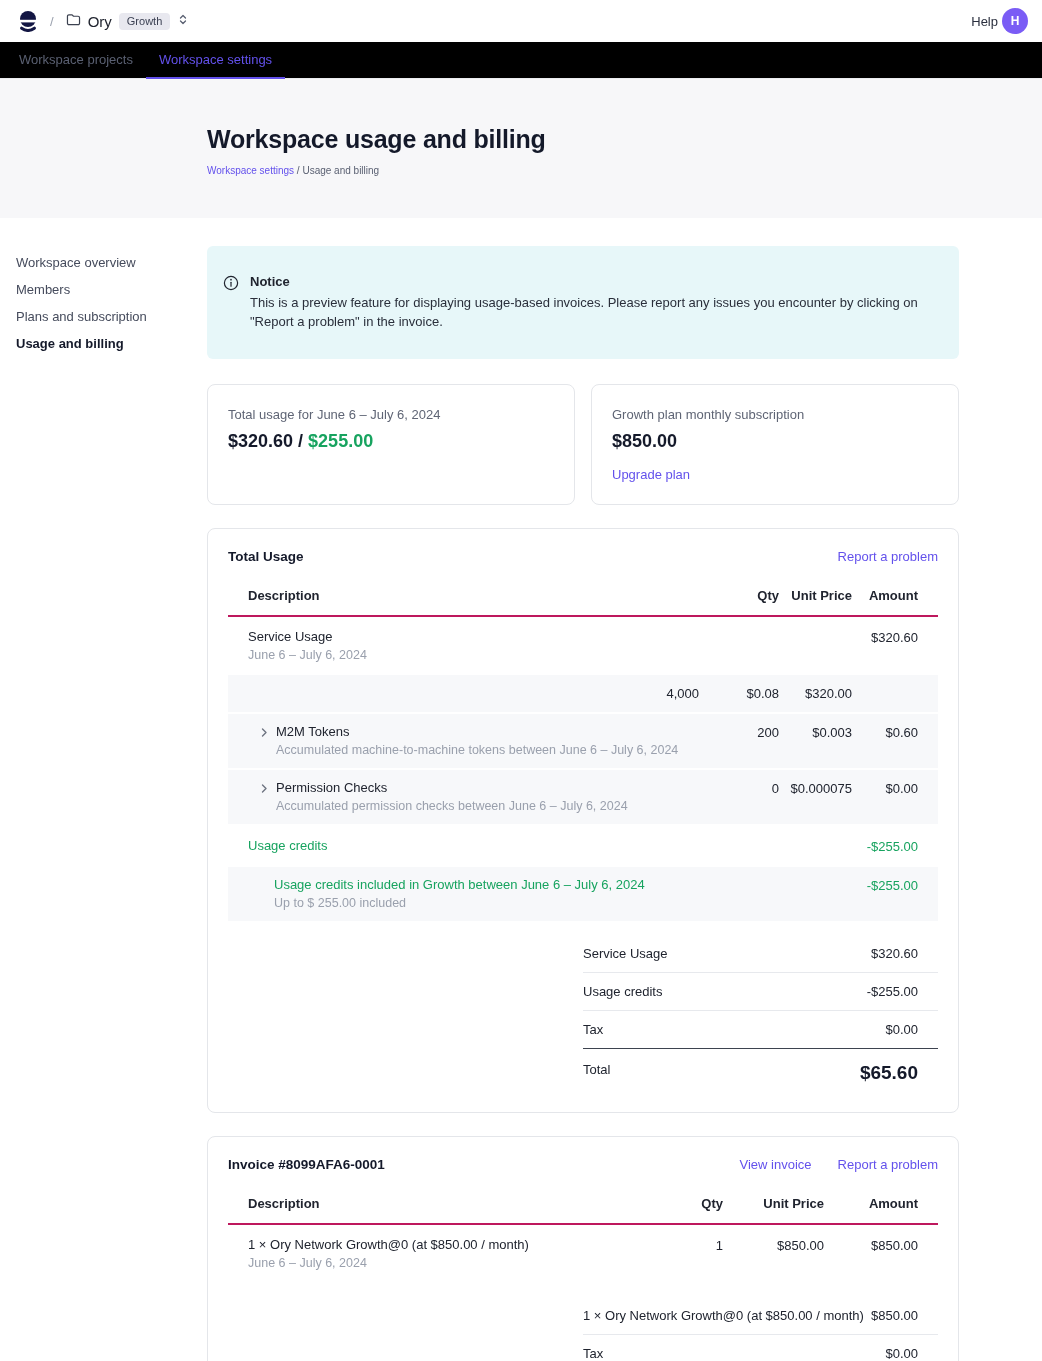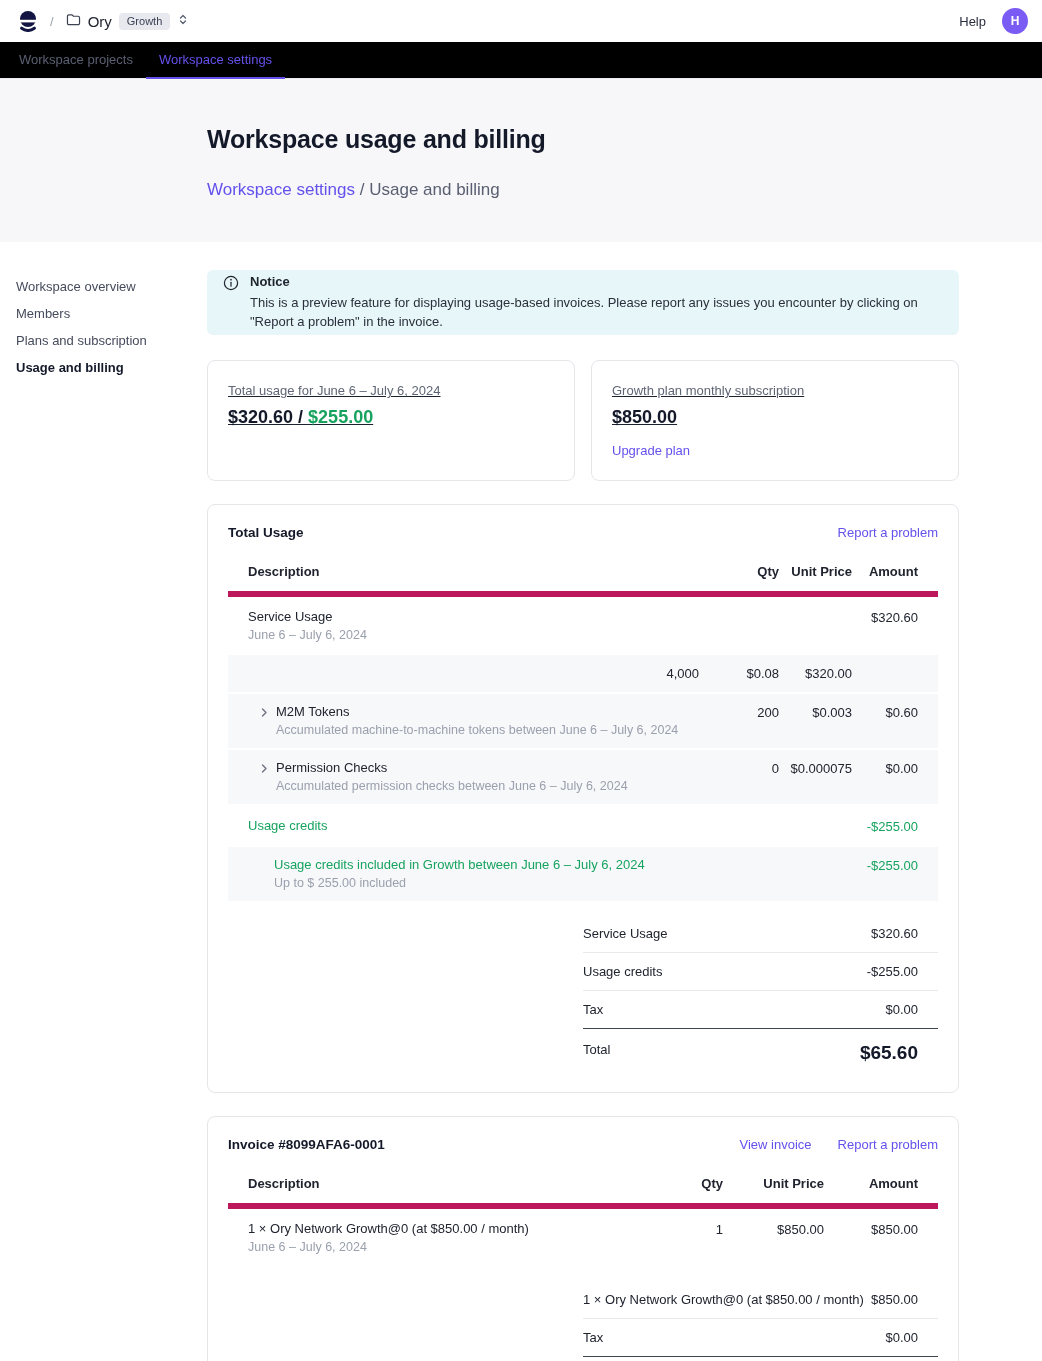--- a/index.html
+++ b/index.html
@@ -11,68 +11,68 @@
   }
 
   
   .topbar { height:42px; display:flex; align-items:center; justify-content:space-between; padding:0 14px 0 18px; background:#fff; }
   .topbar-left { display:flex; align-items:center; gap:12px; }
   .logo { display:flex; align-items:center; cursor:pointer; }
   .path-sep { color:#9aa0ad; font-size:13px; }
   .ws-switcher { display:flex; align-items:center; gap:7px; cursor:pointer; }
   .ws-name { font-size:15px; font-weight:500; color:#20242f; }
   .ws-badge { background:#e8e8ef; color:#3a3f51; font-size:11px; font-weight:500; padding:2.5px 8px; border-radius:4px; }
-  .topbar-right { display:flex; align-items:center; gap:16px; }
+  .topbar-right { display:flex; align-items:center; gap:4px; }
   .help-link { font-size:13px; color:#2a2f3e; cursor:pointer; }
   .avatar { width:26px; height:26px; border-radius:50%; background:#7a5cf5; color:#fff; font-size:12px; font-weight:600; display:flex; align-items:center; justify-content:center; cursor:pointer; }
 
   
   .tabs { display:flex; padding:0 6px; border-bottom:1px solid #ebecf0; background:#000000; }
   .tab { padding:10px 13px 11px; font-size:13px; color:#5a6072; position:relative; cursor:pointer; }
   .tab.active { color:#6351ec; font-weight:500; }
   .tab.active::after { content:""; position:absolute; left:0; right:0; bottom:-1px; height:2px; background:#6351ec; }
 
   
   .page-header { background:#f7f7f9; padding:46px 16px 42px 207px; }
   .page-title { font-size:25px; font-weight:700; color:#14192a; letter-spacing:-0.2px; }
-  .breadcrumb { margin-top:26px; font-size:17px; color:#5a6072; }
+  .breadcrumb { margin-top:11px; font-size:10px; color:#5a6072; }
   .breadcrumb .bc-link { color:#6351ec; cursor:pointer; }
 
   
   .content { display:flex; padding:28px 16px 40px; background:#fff; }
   .sidebar { width:191px; flex:none; padding-top:3px; }
   .sidebar-item { font-size:13px; color:#454b5c; padding:6px 0; cursor:pointer; }
   .sidebar-item.active { font-weight:700; color:#14192a; }
   .main { width:752px; flex:none; }
 
   
-  .notice { background:#e7f7f9; border-radius:6px; padding:4px 16px; display:flex; gap:11px; }
+  .notice { background:#e7f7f9; border-radius:6px; padding:28px 16px; display:flex; gap:11px; }
   .notice-icon { flex:none; margin-top:1px; }
   .notice-title { font-size:13px; font-weight:700; color:#20242f; }
   .notice-body { font-size:13px; color:#2a2f3b; line-height:1.48; margin-top:4px; max-width:678px; }
 
   
-  .cards { display:flex; gap:16px; margin-top:25px;text-decoration:underline; }
+  .cards { display:flex; gap:16px; margin-top:25px; }
   .card { flex:1; border:1px solid #e4e6ea; border-radius:8px; padding:22px 20px; min-height:108px; }
   .card-label { font-size:13px; color:#5f6575; }
   .card-amount { margin-top:9px; font-size:18px; font-weight:600; color:#14192a; }
   .green { color:#17a35f; }
   .upgrade-link { display:inline-block; margin-top:15px; font-size:13px; color:#6351ec; cursor:pointer; }
 
   
   .panel { border:1px solid #e4e6ea; border-radius:8px; margin-top:23px; padding:20px 20px 26px; }
   .panel-head { display:flex; justify-content:space-between; align-items:center; padding-bottom:16px; }
   .panel-title { font-size:13.5px; font-weight:700; color:#14192a; }
   .panel-links { display:flex; gap:26px; }
   .plink { font-size:13px; color:#6351ec; cursor:pointer; }
 
   
   .grid-usage   { display:grid; grid-template-columns:1fr 80px 73px 66px; }
   .grid-invoice { display:grid; grid-template-columns:1fr 80px 101px 94px; }
-  .tbl-header { padding:8px 20px 12px; border-bottom:6px solid #be185d; align-items:end; }
+  .tbl-header { padding:8px 20px 12px; border-bottom:2px solid #be185d; align-items:end; }
   .th { font-size:13px; font-weight:600; color:#20242f; }
   .th.num, .cell-num { text-align:right; }
   .row { padding:10px 20px 11px; align-items:start; }
   .cell-num { font-size:13px; color:#20242f; padding-top:1px; }
   .row-title { font-size:13px; color:#20242f; }
   .row-sub { font-size:12.5px; color:#9aa0ad; margin-top:4px; }
   .row.group { background:#fff; padding-top:12px; padding-bottom:13px; }
   .row.item { background:#f7f8fa; margin-bottom:2px; padding-top:10px; padding-bottom:11px; }
   .desc-indent { display:flex; gap:7px; padding-left:11px; }
   .chev { flex:none; margin-top:2px; cursor:pointer; }

